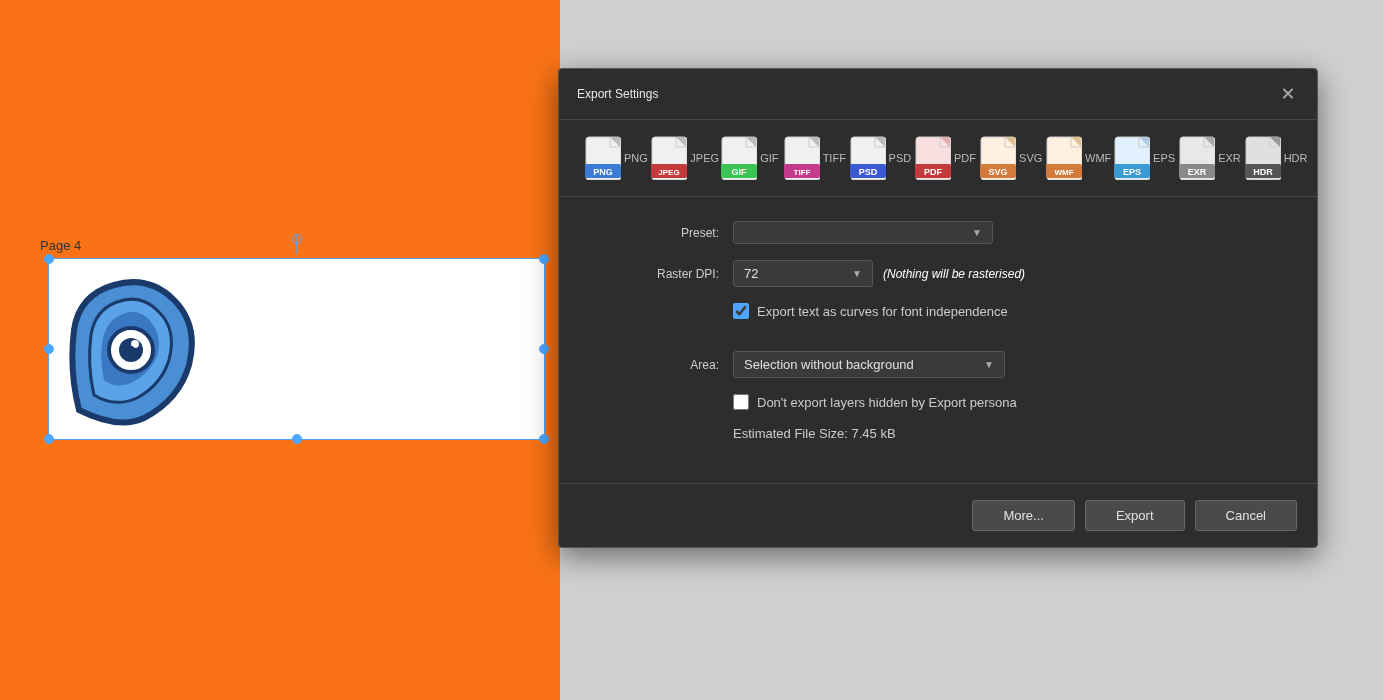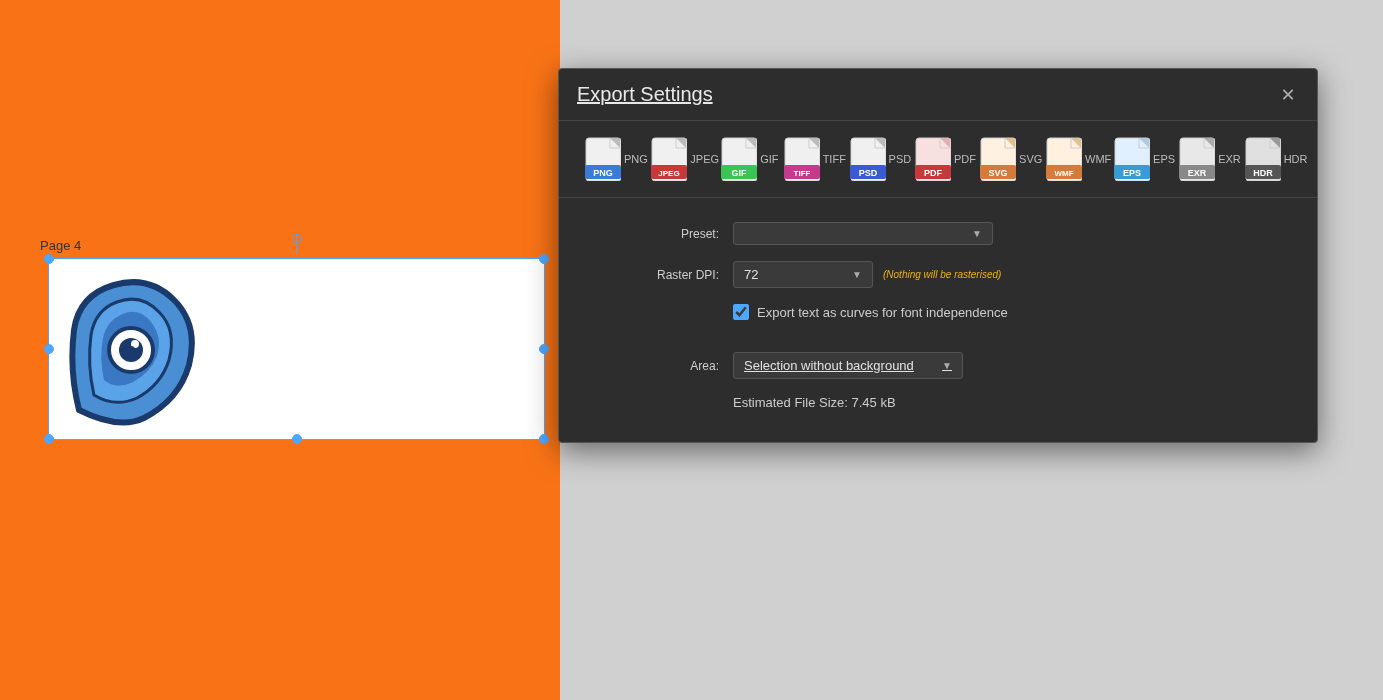--- a/index.html
+++ b/index.html
@@ -132,24 +132,23 @@
 
     .dialog-header {
       display: flex;
       align-items: center;
       justify-content: space-between;
       padding: 14px 18px;
       border-bottom: 1px solid #444;
     }
 
     .dialog-title {
-      font-size: 20px;
+      font-size: 12px;
       font-weight: 500;
       color: #e8e8e8;
-      text-decoration: underline;
     }
 
     .close-btn {
       width: 22px;
       height: 22px;
       background: transparent;
       border: none;
       color: #aaa;
       font-size: 18px;
       cursor: pointer;
@@ -236,33 +235,32 @@
 
     .dropdown-preset {
       width: 260px;
     }
 
     .dropdown-dpi {
       width: 140px;
     }
 
     .dropdown-area {
-      width: 230px;
-      text-decoration: underline;
+      width: 272px;
     }
 
     .dropdown-arrow {
       color: #aaa;
       margin-left: 8px;
       font-size: 10px;
     }
 
     .hint-text {
-      color: #eab308;
-      font-size: 10px;
+      color: #ffffff;
+      font-size: 12px;
       font-style: italic;
     }
 
     
     .checkbox-row {
       display: flex;
       align-items: center;
       margin-bottom: 16px;
       padding-left: 134px;
     }
@@ -557,24 +555,33 @@
     <div class="form-row">
       <span class="form-label">Area:</span>
       <div class="form-control-group">
         <div class="dropdown dropdown-area">
           <span>Selection without background</span>
           <span class="dropdown-arrow">▼</span>
         </div>
       </div>
     </div>
 
+    <div class="checkbox-row">
+      <input type="checkbox" class="checkbox-input" style="">
+      <span class="checkbox-label">Don't export layers hidden by Export persona</span>
+    </div>
 
     <div class="file-size-row">
       <span class="file-size-text">
         <span>Estimated File Size:</span>
         <span>7.45 kB</span>
       </span>
     </div>
 
   </div>
 
+  <div class="dialog-footer">
+    <button class="btn btn-secondary">More...</button>
+    <button class="btn btn-primary">Export</button>
+    <button class="btn btn-secondary">Cancel</button>
+  </div>
 
 </div>
 
 </body></html>

